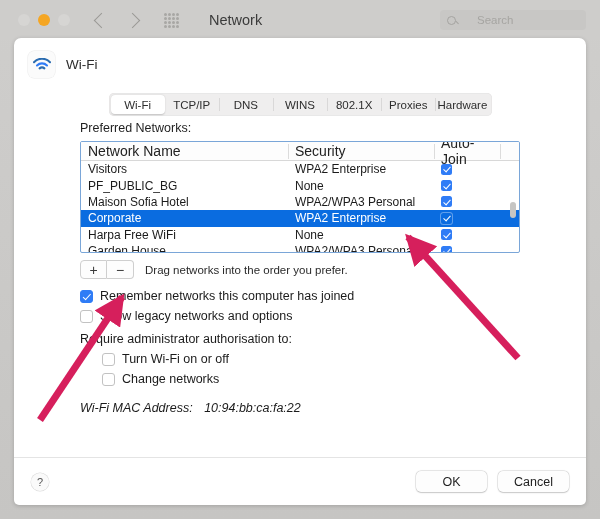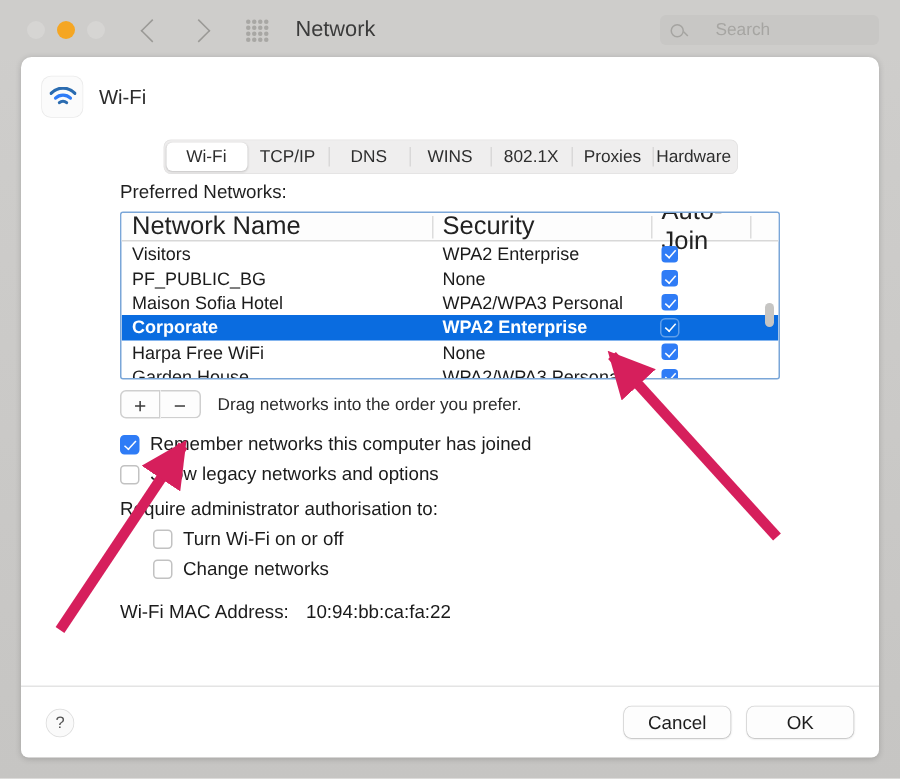--- a/index.html
+++ b/index.html
@@ -44,21 +44,21 @@
     margin-left: 26px;
     width: 15px; height: 15px;
     display: grid;
     grid-template-columns: repeat(4, 1fr);
     grid-template-rows: repeat(4, 1fr);
     gap: 1px;
   }
   .grid-icon i { background: #a8a7a4; border-radius: 50%; }
 
   .win-title {
-    margin-left: 18px;
+    margin-left: 30px;
     font-size: 14.5px;
     color: #3b3b3b;
   }
 
   .searchbox {
     position: absolute;
     right: 14px; top: 10px;
     width: 146px; height: 20px;
     background: #c8c7c5;
     border-radius: 4px;
@@ -134,41 +134,41 @@
     border-radius: 2px;
     background: #fff;
     overflow: hidden;
     position: relative;
   }
   .thead {
     display: flex;
     height: 19px;
     background: #fdfdfd;
     border-bottom: 1px solid #d8d8d8;
-    font-size: 17px;
+    font-size: 14px;
     color: #222;
   }
   .thead .c { display: flex; align-items: center; padding-left: 7px; position: relative; }
   .thead .c + .c::before {
     content: ""; position: absolute; left: 0; top: 2px; width: 1px; height: 15px; background: #dcdcdc;
   }
   .c-name { width: 207px; }
   .c-sec  { width: 146px; }
   .c-join { width: 66px; }
   .c-pad  { flex: 1; }
 
   .tbody { height: 91px; overflow: hidden; position: relative; }
   .trow {
     display: flex;
     height: 16.4px;
     font-size: 12px;
     color: #1b1b1b;
     align-items: center;
   }
-  .trow.selected { background: #0a6ce0; color: #ffffff; font-weight: bold; }
+  .trow.selected { background: #0a6ce0; color: #ffffff; font-weight: normal; }
   .trow .cell { padding-left: 7px; }
   .trow .cell.c-name { width: 207px; }
   .trow .cell.c-sec  { width: 146px; }
   .trow .cell.c-join { width: 66px; display: flex; align-items: center; }
 
   .cb {
     width: 11px; height: 11px;
     border-radius: 2.5px;
     background: #2f7cf6;
     display: inline-flex; align-items: center; justify-content: center;
@@ -225,21 +225,21 @@
   }
   .box.checked::after {
     content: "";
     position: absolute; left: 4.3px; top: 1.6px;
     width: 3px; height: 6.5px;
     border: solid #fff; border-width: 0 1.7px 1.7px 0;
     transform: rotate(42deg);
   }
   .section-label { font-size: 12.5px; color: #1b1b1b; margin-top: 3px; }
 
-  .mac { margin-top: 15px; font-size: 12.5px; color: #1b1b1b; }
+  .mac { margin-top: 15px; font-size: 12.5px; color: #1b1b1b; font-style: italic; }
   .mac .val { margin-left: 8px; }
 
   
   .divider {
     position: absolute; left: 0; bottom: 47px;
     width: 572px; height: 1px; background: #e4e4e4;
   }
   .footer {
     position: absolute; left: 0; bottom: 0;
     width: 572px; height: 47px;
@@ -425,22 +425,22 @@
         <span>Wi-Fi MAC Address:</span>
         <span class="val">10:94:bb:ca:fa:22</span>
       </div>
     </div>
 
     <div class="divider"></div>
 
     <div class="footer">
       <div class="help">?</div>
       <div class="btns">
+        <div class="btn">OK</div>
         <div class="btn">Cancel</div>
-        <div class="btn">OK</div>
       </div>
     </div>
   </div>
 
   <svg class="arrows">
     <defs>
       <marker id="ah" viewBox="0 0 10 10" refX="8.6" refY="5" markerWidth="4.4" markerHeight="4.4" orient="auto-start-reverse">
         <path d="M 0 0 L 10 5 L 0 10 z" fill="#d61f5c"></path>
       </marker>
     </defs>

